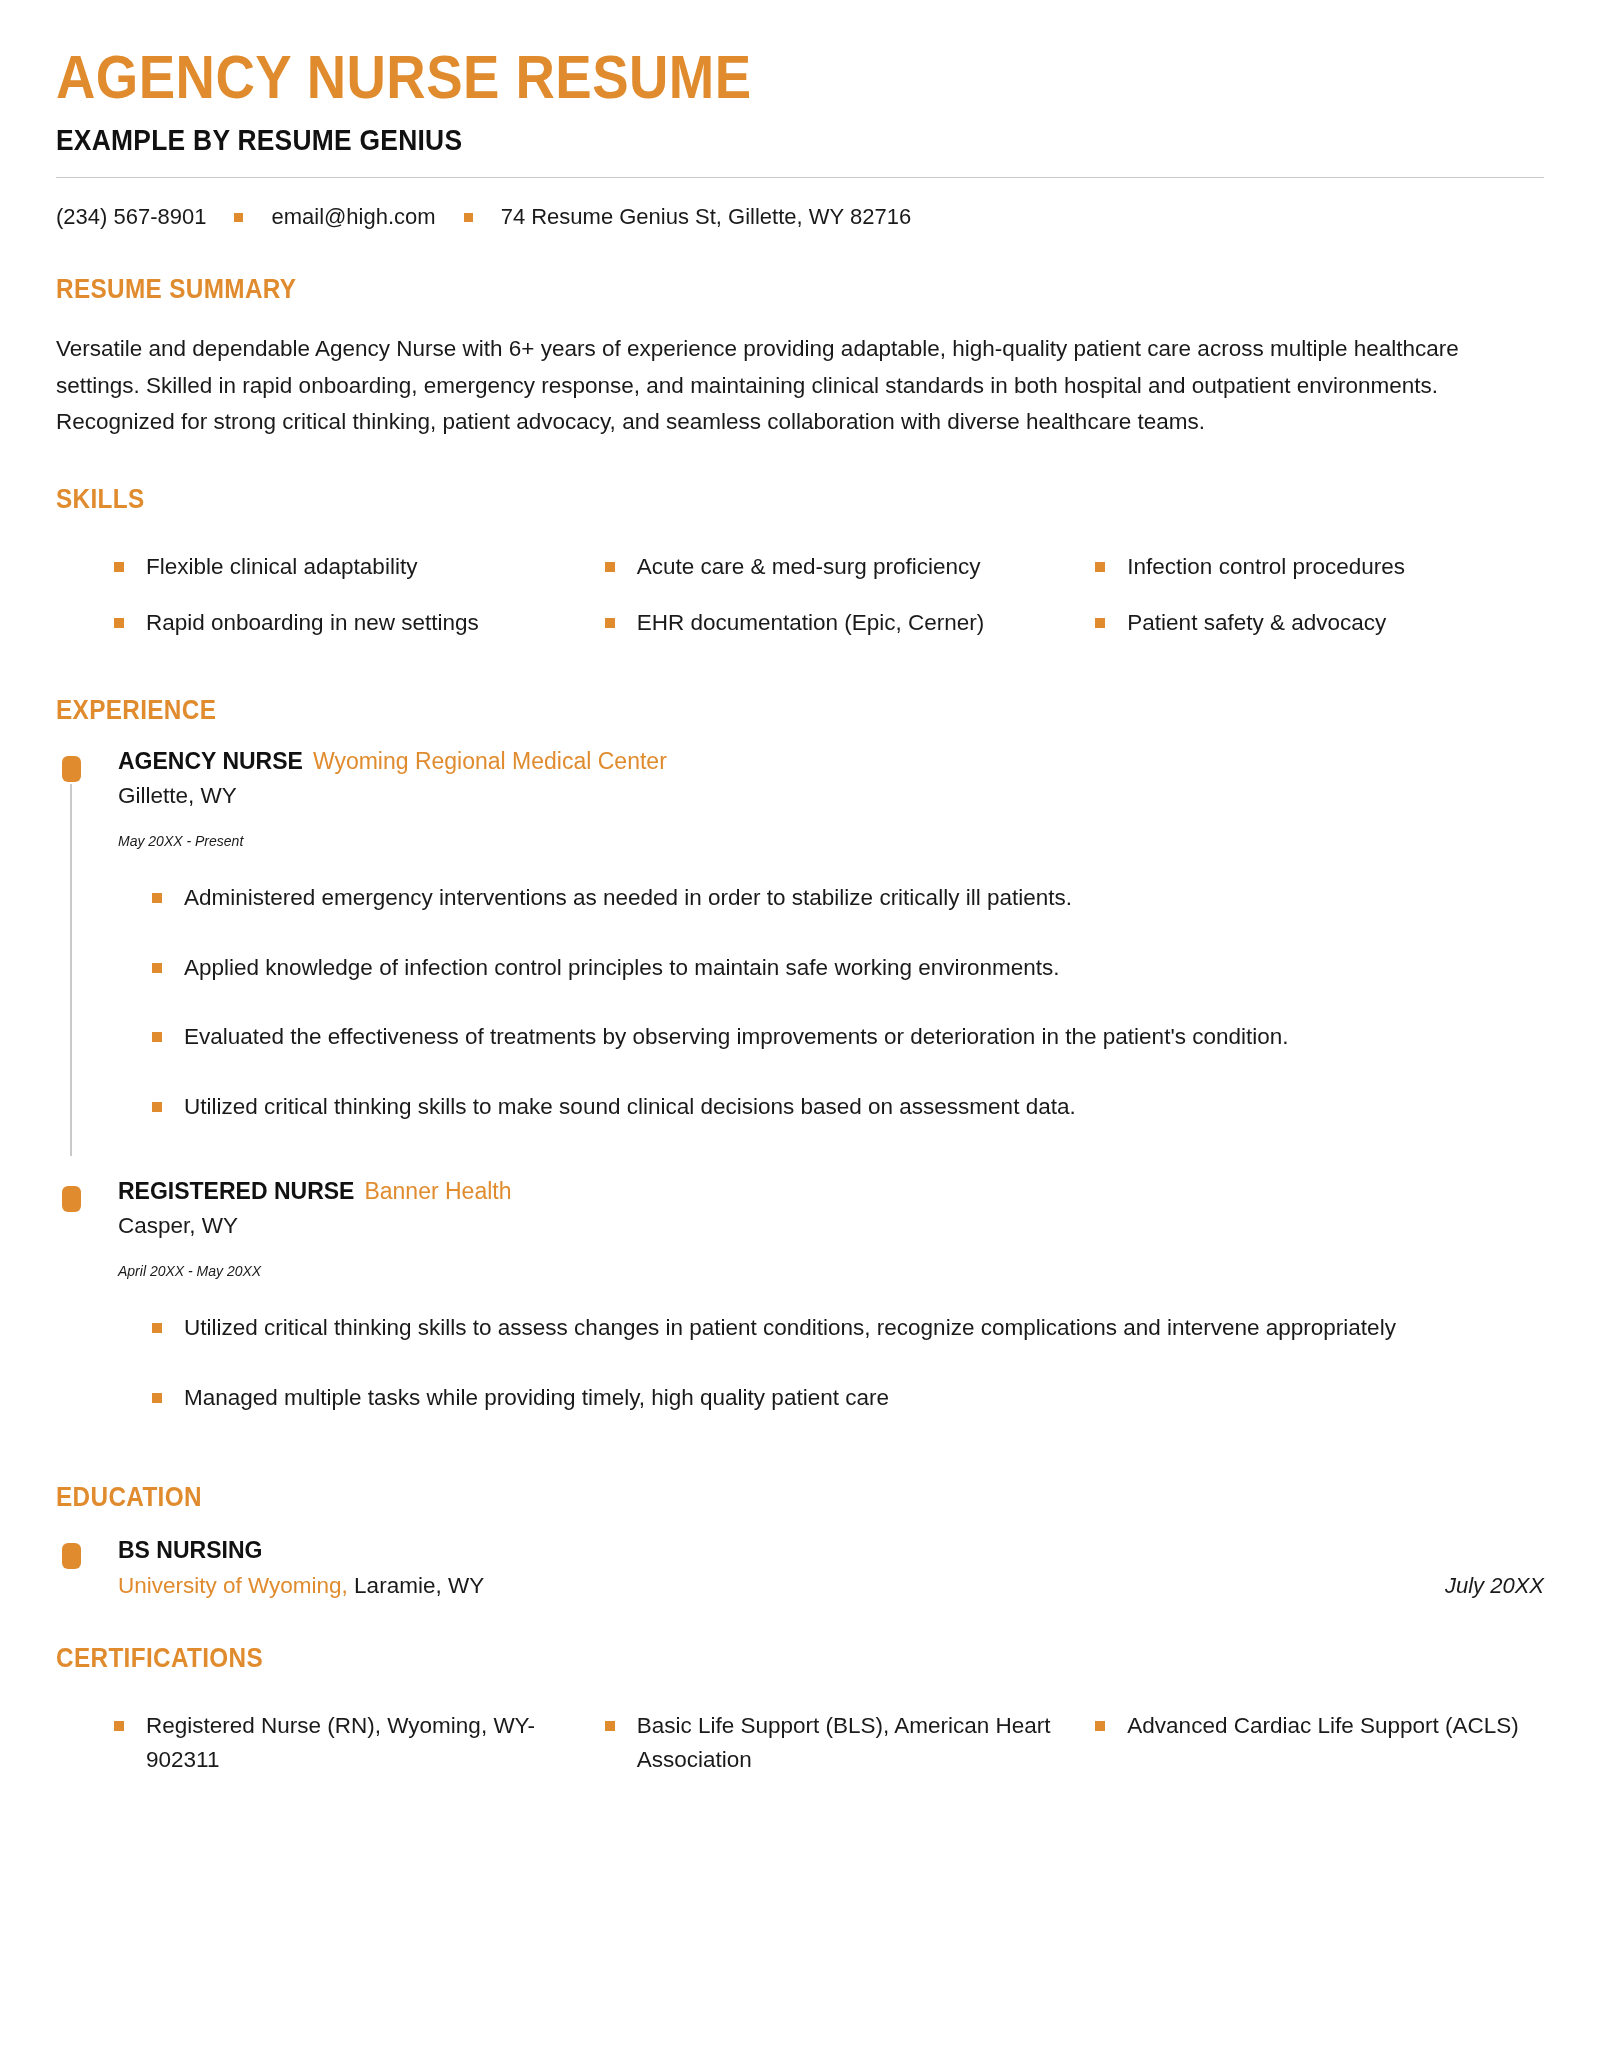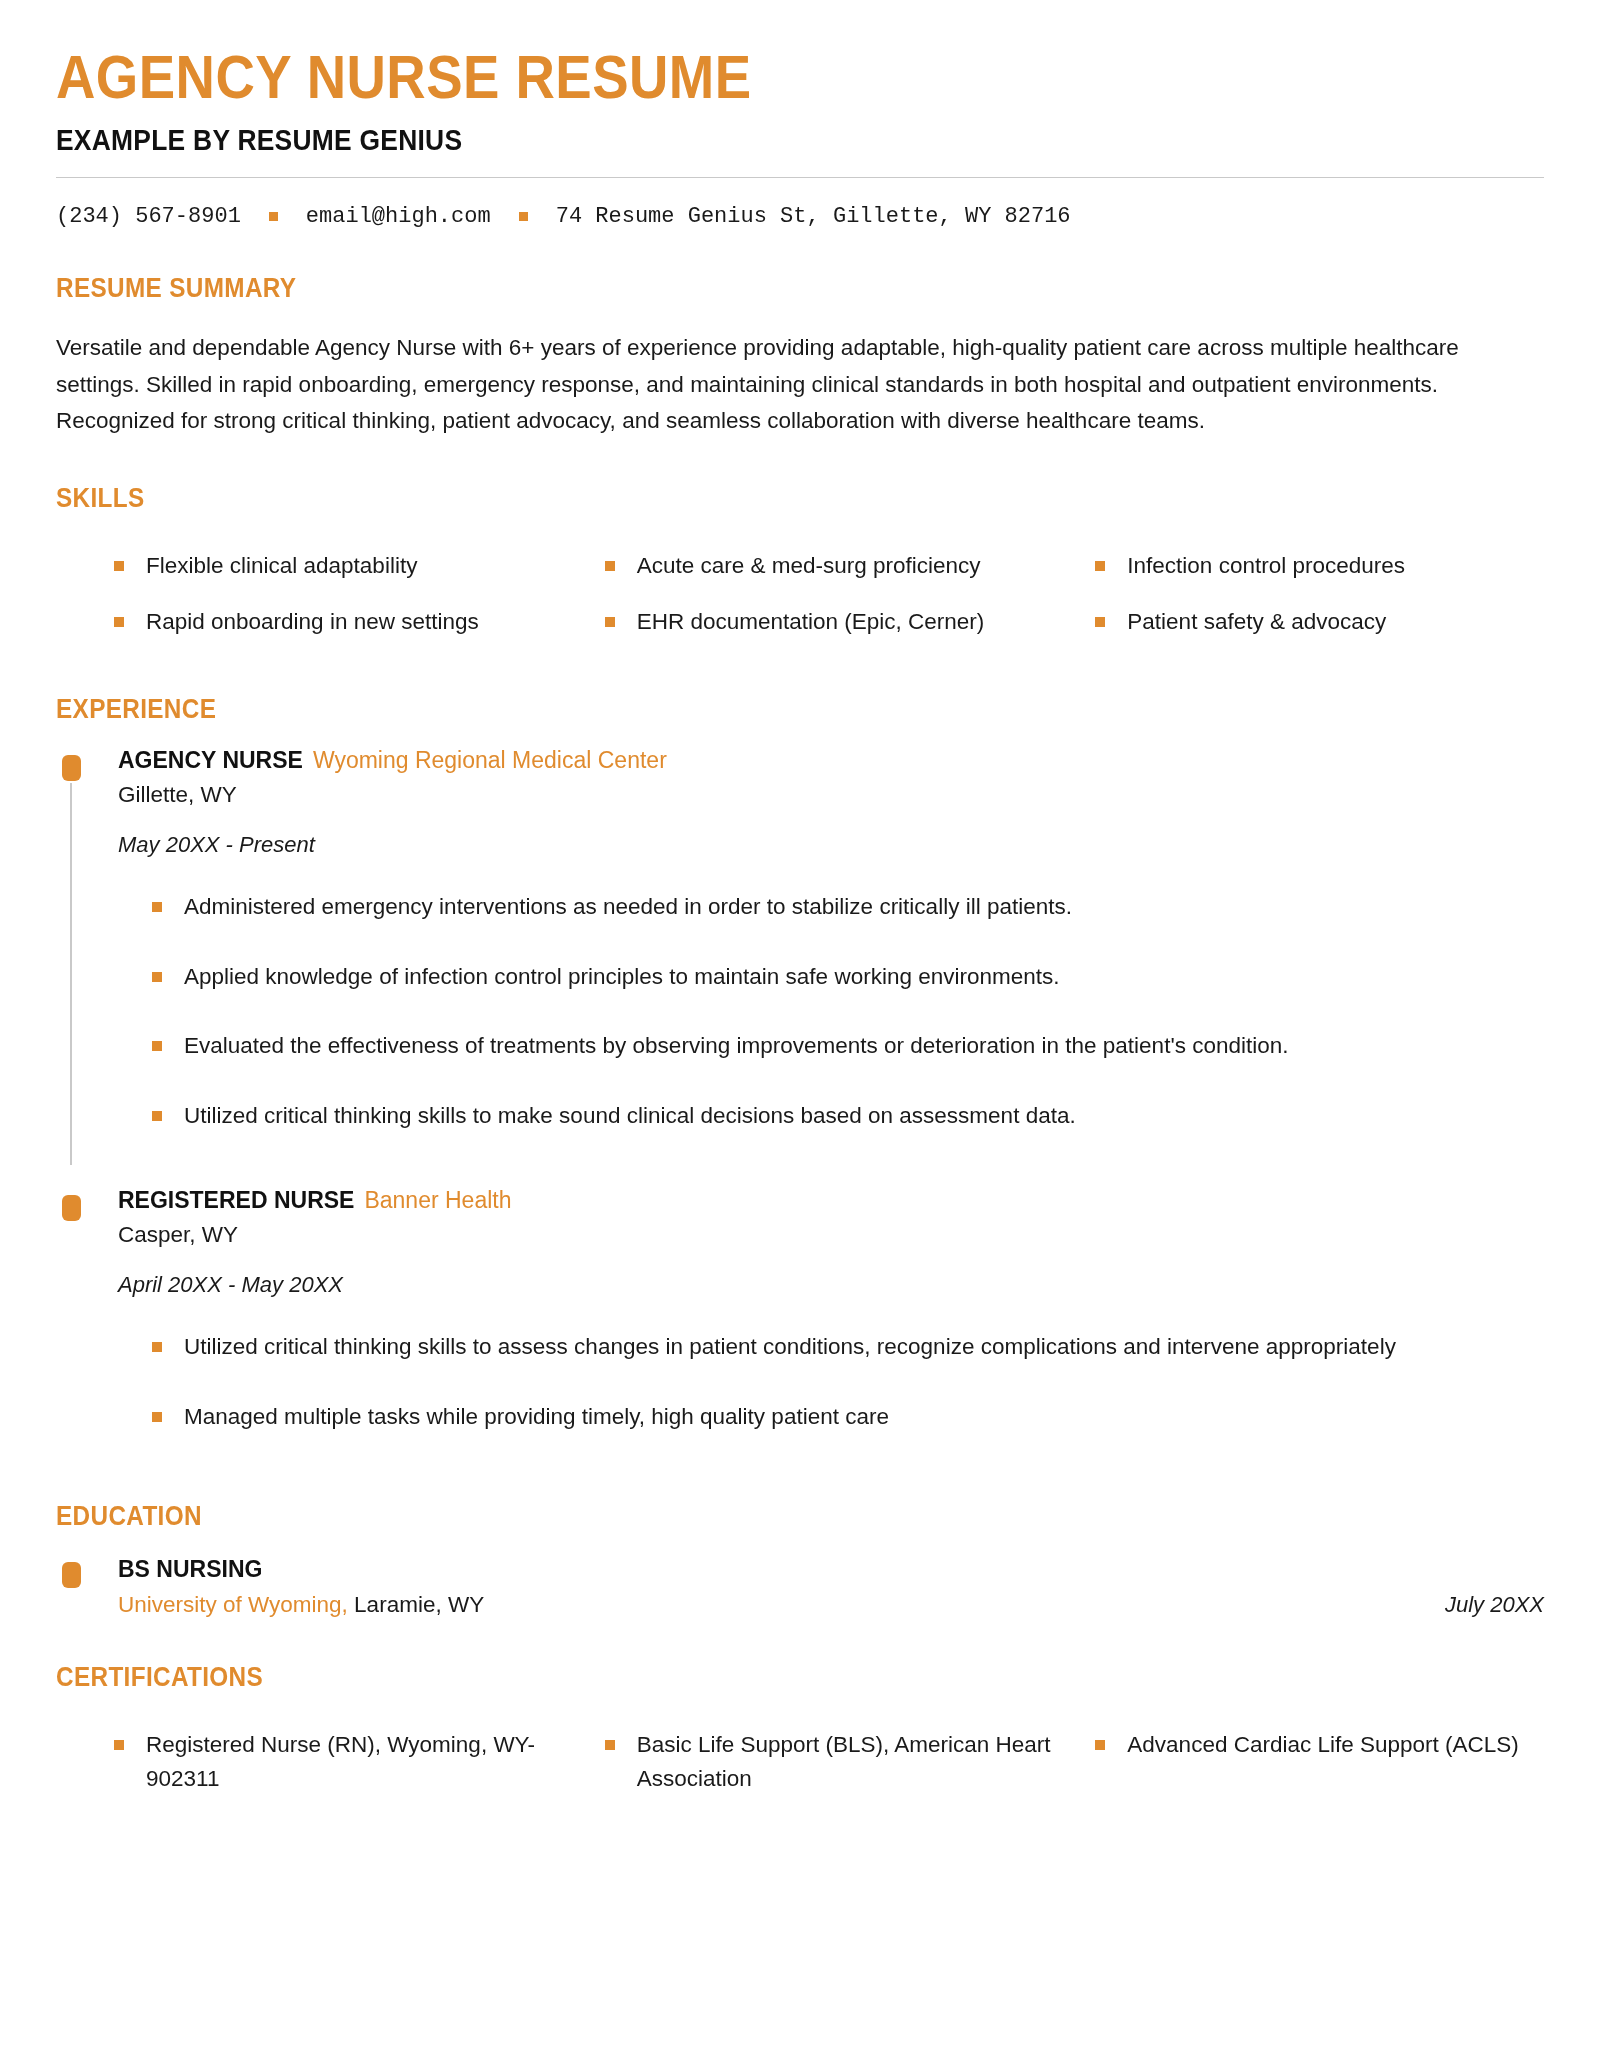--- a/index.html
+++ b/index.html
@@ -35,21 +35,21 @@
     white-space:nowrap;
   }
   .header-rule { border-top:1px solid #c9c9c9; margin-top:20px; }
 
   
   .contact-row {
     display:flex; align-items:center;
     margin-top:26px;
     font-size:22px; color:#1a1a1a;
   }
-  .contact-item { white-space:nowrap;font-family:Liberation Mono, monospace; }
+  .contact-item { white-space:nowrap; }
   .contact-sep {
     width:9px; height:9px; background:#E08B2E;
     margin:0 28px; flex:none;
   }
 
   
   .section { margin-top:44px; }
   .section-title {
     font-family:"Liberation Sans Narrow","Liberation Sans", sans-serif;
     font-weight:bold;
@@ -103,21 +103,21 @@
   }
   .job-headline {
     display:flex; align-items:baseline; justify-content:space-between;
     gap:24px;
   }
   .job-title-wrap { font-size:23px; }
   .job-title { font-weight:bold; color:#111111; }
   .job-company { color:#E08B2E; margin-left:10px; }
   .job-location { font-size:22.5px; margin-top:8px; color:#1a1a1a; }
   .job-dates {
-    font-size:22px; font-style:italic; color:#1a1a1a;
+    font-size:14px; font-style:italic; color:#1a1a1a;
     white-space:nowrap; text-align:left;
   }
   .job-row2 {
     display:flex; align-items:baseline; justify-content:space-between;
     gap:24px;
     flex-direction:column;
   }
   .job-bullets {
     display:grid; grid-template-columns:1fr;
     column-gap:42px; row-gap:0;

